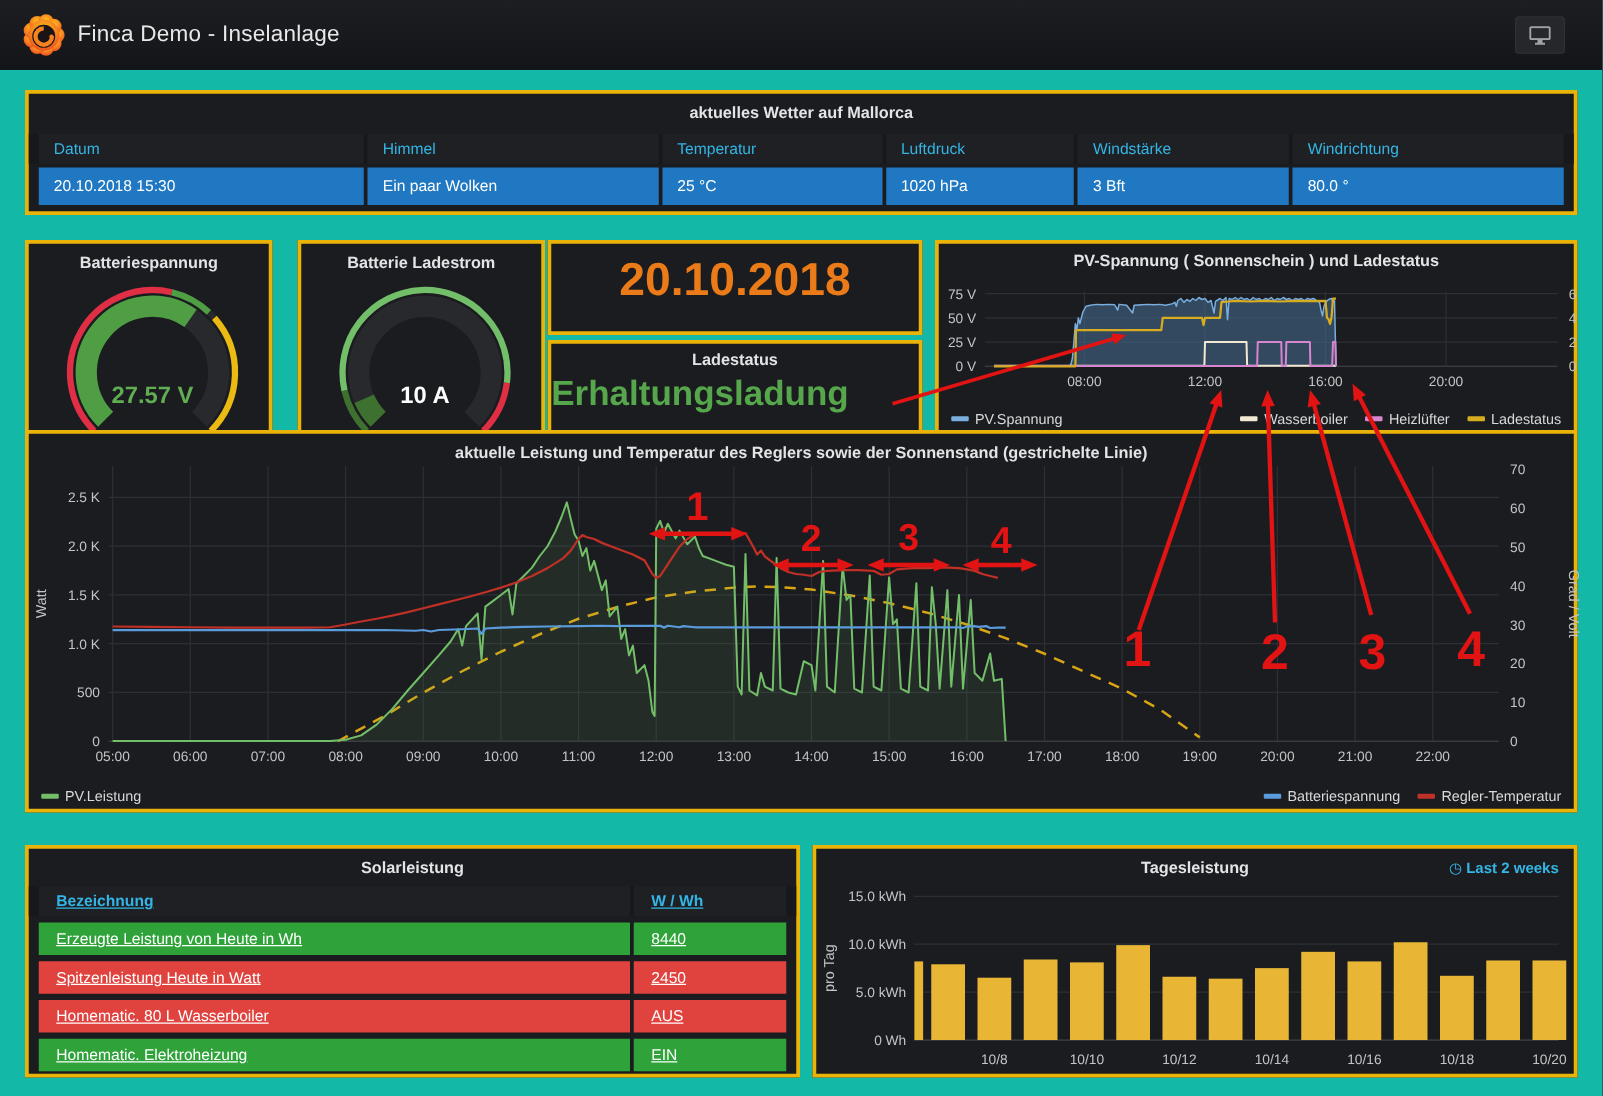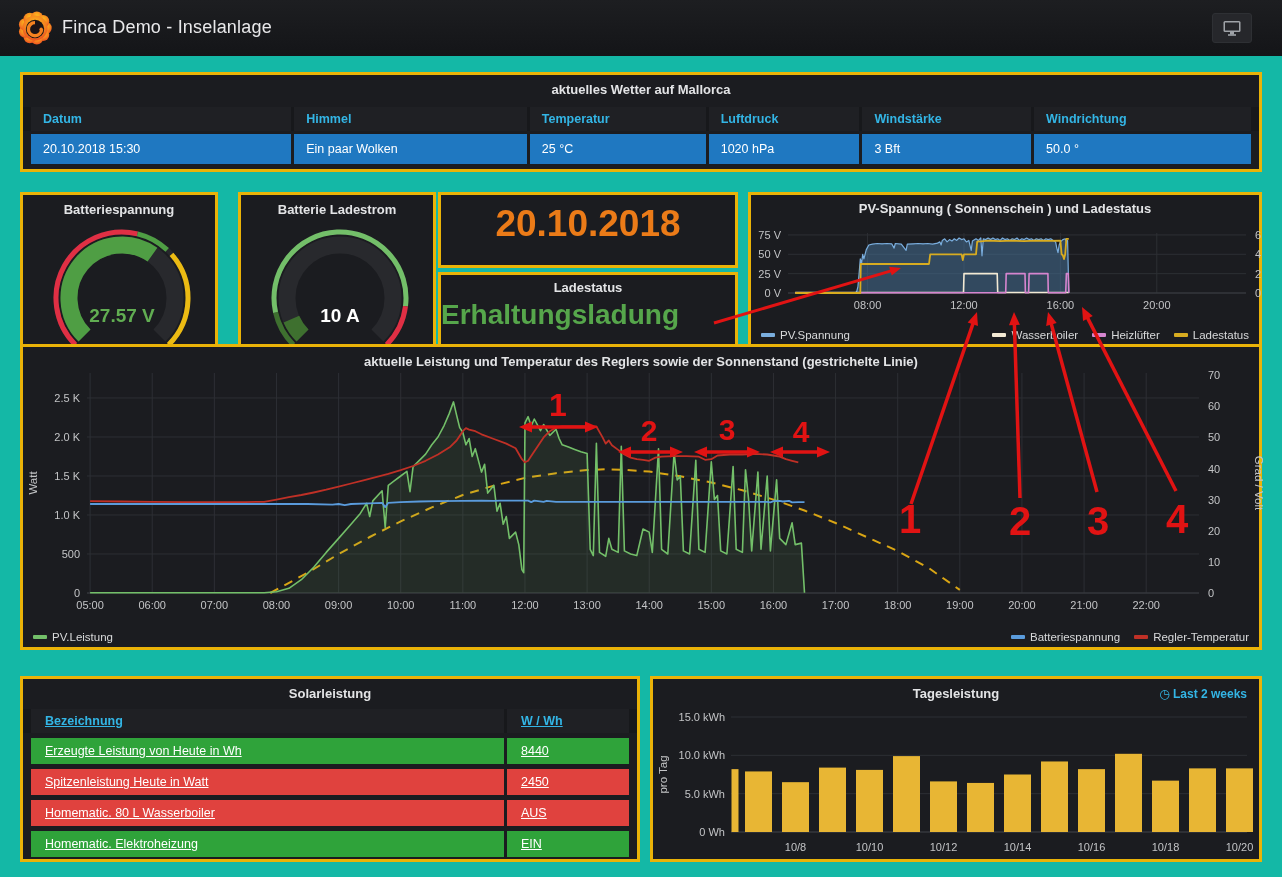--- a/index.html
+++ b/index.html
@@ -15,21 +15,21 @@
   .tv-btn { position:absolute; right:30px; top:13px; width:40px; height:30px; background:#26272b;
             border:1px solid #2e3034; border-radius:3px; display:flex; align-items:center; justify-content:center; cursor:pointer; }
 
   
   .panel { position:absolute; background:#1b1c20; border:3px solid #eab308; }
   .ptitle { text-align:center; font-size:13px; font-weight:bold; color:#e3e4e6; padding-top:7px; height:26px; cursor:pointer; }
 
   
   .wrow { display:flex; gap:3px; padding:0 8px; }
   .whead { margin-top:6px; background:#17181b; }
-  .whead .wcell { background:#1f2024; color:#33b5e5; font-weight:bold; font-size:12.5px; padding:5px 0 5px 12px; }
+  .whead .wcell { background:#1f2024; color:#33b5e5; font-weight:normal; font-size:12.5px; padding:5px 0 5px 12px; }
   .wvals { margin-top:3px; }
   .wvals .wcell { background:#1f78c1; color:#fff; font-size:12.5px; padding:8px 0 8px 12px; }
   .wc0{width:21.6%} .wc1{width:19.3%} .wc2{width:14.6%} .wc3{width:12.5%} .wc4{width:14%} .wc5{width:18%}
 
   
   .bigdate { text-align:center; font-size:37px; font-weight:bold; color:#eb7b18; margin-top:8px; }
   .bigstatus { text-align:left; font-size:28px; font-weight:bold; color:#56a64b; margin-top:2px; }
 
   
   .legend-row { display:flex; justify-content:space-between; padding:0 10px; }
@@ -102,21 +102,21 @@
       <div class="wcell wc3">Luftdruck</div>
       <div class="wcell wc4">Windstärke</div>
       <div class="wcell wc5">Windrichtung</div>
     </div>
     <div class="wrow wvals">
       <div class="wcell wc0">20.10.2018 15:30</div>
       <div class="wcell wc1">Ein paar Wolken</div>
       <div class="wcell wc2">25 °C</div>
       <div class="wcell wc3">1020 hPa</div>
       <div class="wcell wc4">3 Bft</div>
-      <div class="wcell wc5">50.0 °</div>
+      <div class="wcell wc5">80.0 °</div>
     </div>
   </div>
 
   <div class="panel" style="left:20px; top:192px; width:198px; height:156px;">
     <div class="ptitle">Batteriespannung</div>
     <svg id="gauge0" width="198" height="128">
         <path d="M52.33,123.67 A66,66 0 1 1 145.67,123.67" stroke="#27282c" stroke-width="5" fill="none"></path>
         <path d="M52.33,123.67 A66,66 0 0 1 114.41,12.82" stroke="#e02f44" stroke-width="5" fill="none"></path>
         <path d="M114.41,12.82 A66,66 0 0 1 144.18,28.89" stroke="#4f9e44" stroke-width="5" fill="none"></path>
         <path d="M148.51,33.35 A66,66 0 0 1 145.67,123.67" stroke="#ecbb13" stroke-width="5" fill="none"></path>

